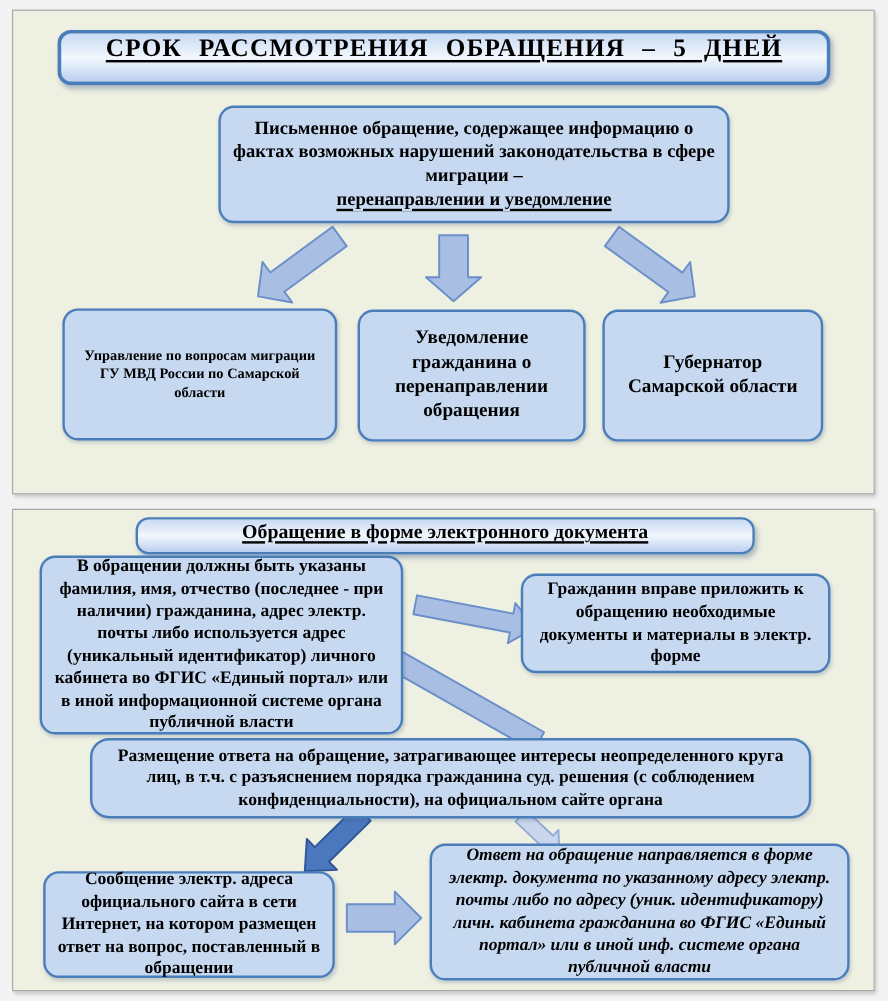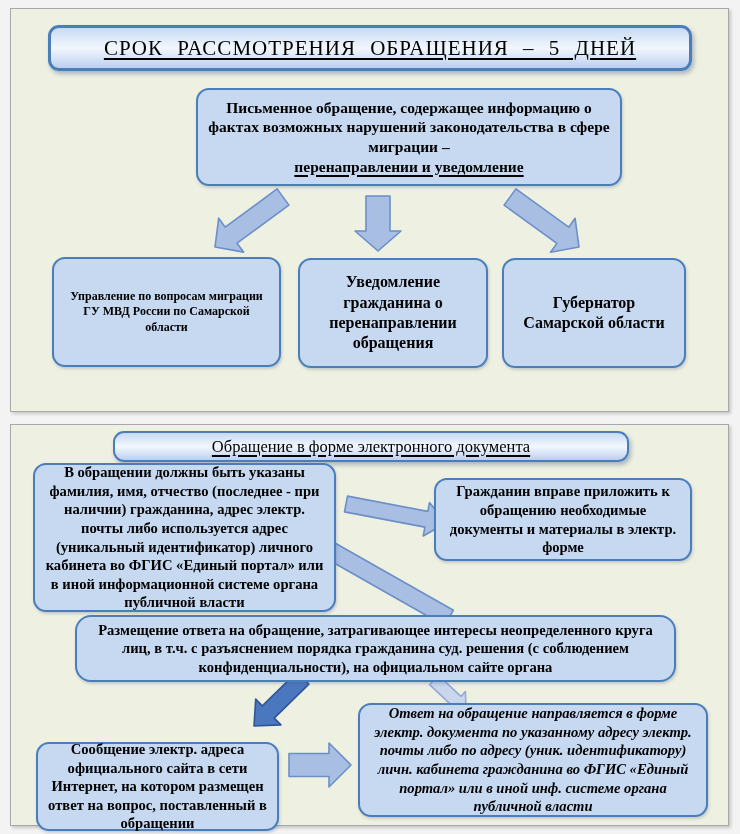--- a/index.html
+++ b/index.html
@@ -28,36 +28,36 @@
     text-align:center;font-weight:bold;color:#000;
     padding:3px 8px;box-sizing:border-box;
     line-height:1.27;
     box-shadow:1px 2px 3px rgba(70,90,130,.25);
   }
   .titlebox{
     position:absolute;z-index:2;
     background:linear-gradient(180deg,#c8daf3 0%,#f2f7fd 50%,#bccff0 100%);
     border:3px solid #4a7ebb;
     border-radius:11px;
-    display:flex;align-items:center;justify-content:center;
-    text-align:center;font-weight:normal;color:#000;
+    display:flex;align-items:flex-start;justify-content:center;
+    text-align:center;font-weight:bold;color:#000;
     box-sizing:border-box;
     box-shadow:2px 3px 4px rgba(90,110,150,.45);
   }
   .u{text-decoration:underline;text-decoration-thickness:2px;text-underline-offset:3px;}
   #p1-title{left:48px;top:25px;width:644px;height:46px;font-size:21px;letter-spacing:1px;word-spacing:8px;}
-  #p1-source{left:182px;top:88px;width:426px;height:98px;font-size:15.5px;margin-left:14px;}
+  #p1-source{left:182px;top:88px;width:426px;height:98px;font-size:15.5px;}
   #p1-t1{left:52px;top:257px;width:229px;height:110px;font-size:12px;}
   #p1-t2{left:298px;top:258px;width:190px;height:110px;font-size:16px;align-items:center;}
   #p1-t3{left:502px;top:258px;width:184px;height:110px;font-size:16px;}
   #p2-title{left:113px;top:431px;width:516px;height:31px;font-size:16.5px;border-width:2.5px;}
   #p2-req{left:33px;top:463px;width:303px;height:149px;font-size:14.6px;}
   #p2-attach{left:434px;top:478px;width:258px;height:83px;font-size:14.6px;text-align:center;}
   #p2-publish{left:75px;top:615px;width:601px;height:67px;font-size:14.6px;border-radius:16px;}
-  #p2-notify{left:36px;top:726px;width:243px;height:89px;font-size:14.6px;margin-top:16px;}
+  #p2-notify{left:36px;top:726px;width:243px;height:89px;font-size:14.6px;}
   #p2-response{left:358px;top:703px;width:350px;height:114px;font-size:14.6px;font-style:italic;}
 </style>
 </head>
 <body>
 
 <div class="panel" id="panel1"></div>
 <div class="panel" id="panel2"></div>
 
 <svg class="overlay" id="arrows" width="740" height="834" viewBox="0 0 740 834">
     <polygon points="277.1,188.9 225.2,227.1 218.7,218.2 215.0,247.0 243.6,252.1 237.0,243.2 288.9,205.1" fill="#a9bee3" stroke="#6b8fc9" stroke-width="1.6" stroke-linejoin="round"></polygon>

